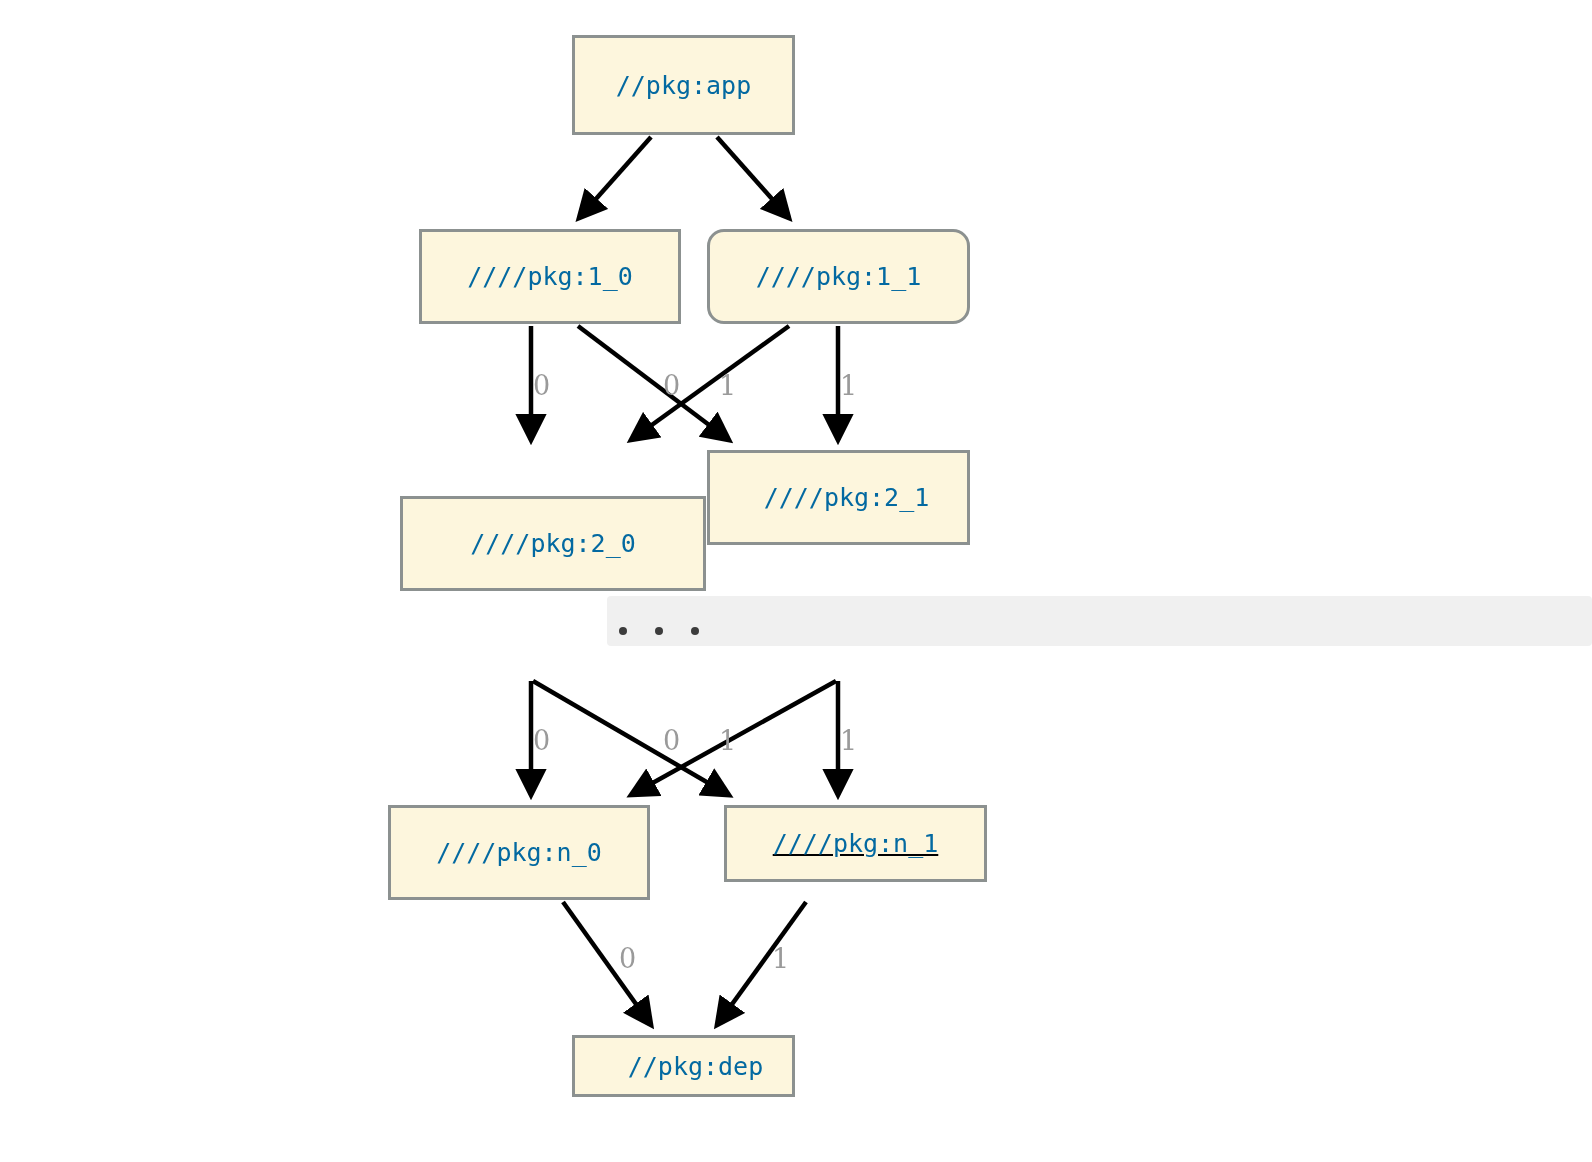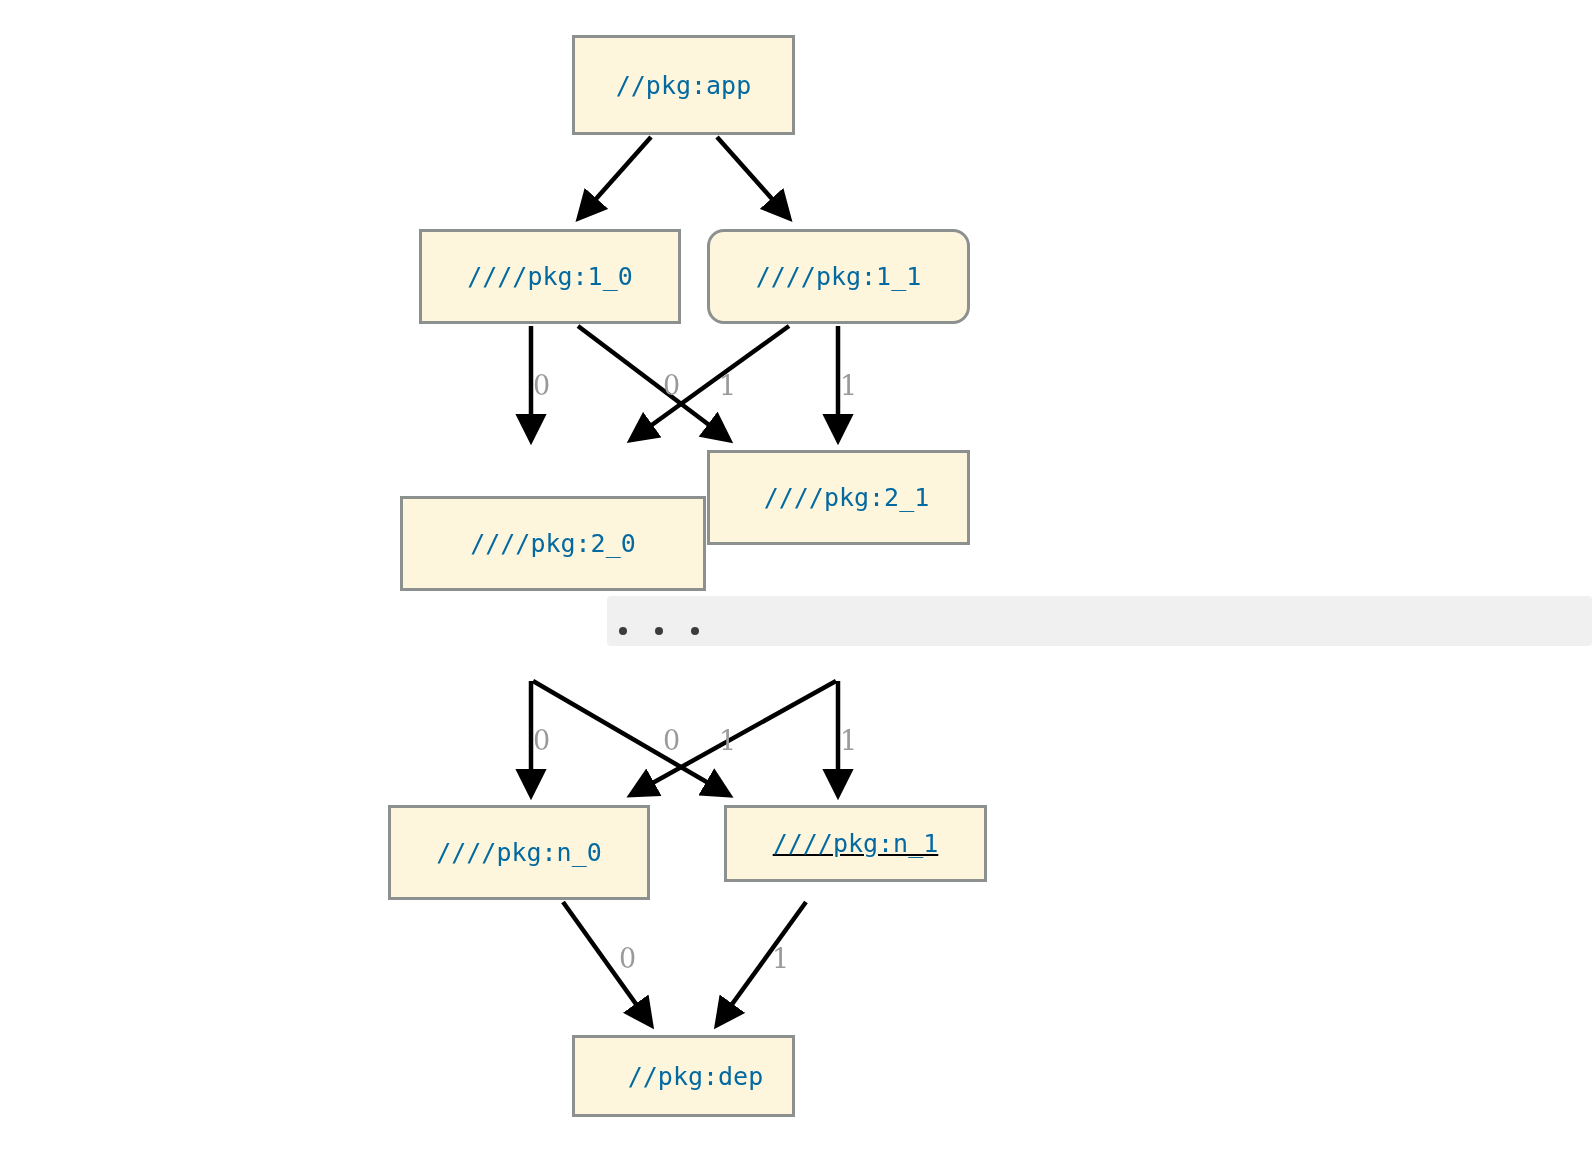--- a/index.html
+++ b/index.html
@@ -125,21 +125,21 @@
   </div>
 
   <div class="node-box" style="left:388px; top:805px; width:262px; height:95px;">
     <span class="node-label">////pkg:n_0</span>
   </div>
 
   <div class="node-box" style="left:724px; top:805px; width:263px; height:77px;text-decoration:underline;">
     <span class="node-label">////pkg:n_1</span>
   </div>
 
-  <div class="node-box" style="left:572px; top:1035px; width:223px; height:82px;padding-left:24px;">
+  <div class="node-box" style="left:572px; top:1035px; width:223px; height:62px;padding-left:24px;">
     <span class="node-label">//pkg:dep</span>
   </div>
 
   <span class="edge-label" style="left:533px; top:372px;">0</span>
   <span class="edge-label" style="left:663px; top:372px;">0</span>
   <span class="edge-label" style="left:719px; top:372px;">1</span>
   <span class="edge-label" style="left:840px; top:372px;">1</span>
 
   <div class="ellipsis-band" style="left:607px; top:596px; width:985px; height:50px;"></div>
   <div class="ellipsis-dots" style="left:619px; top:627px;">

